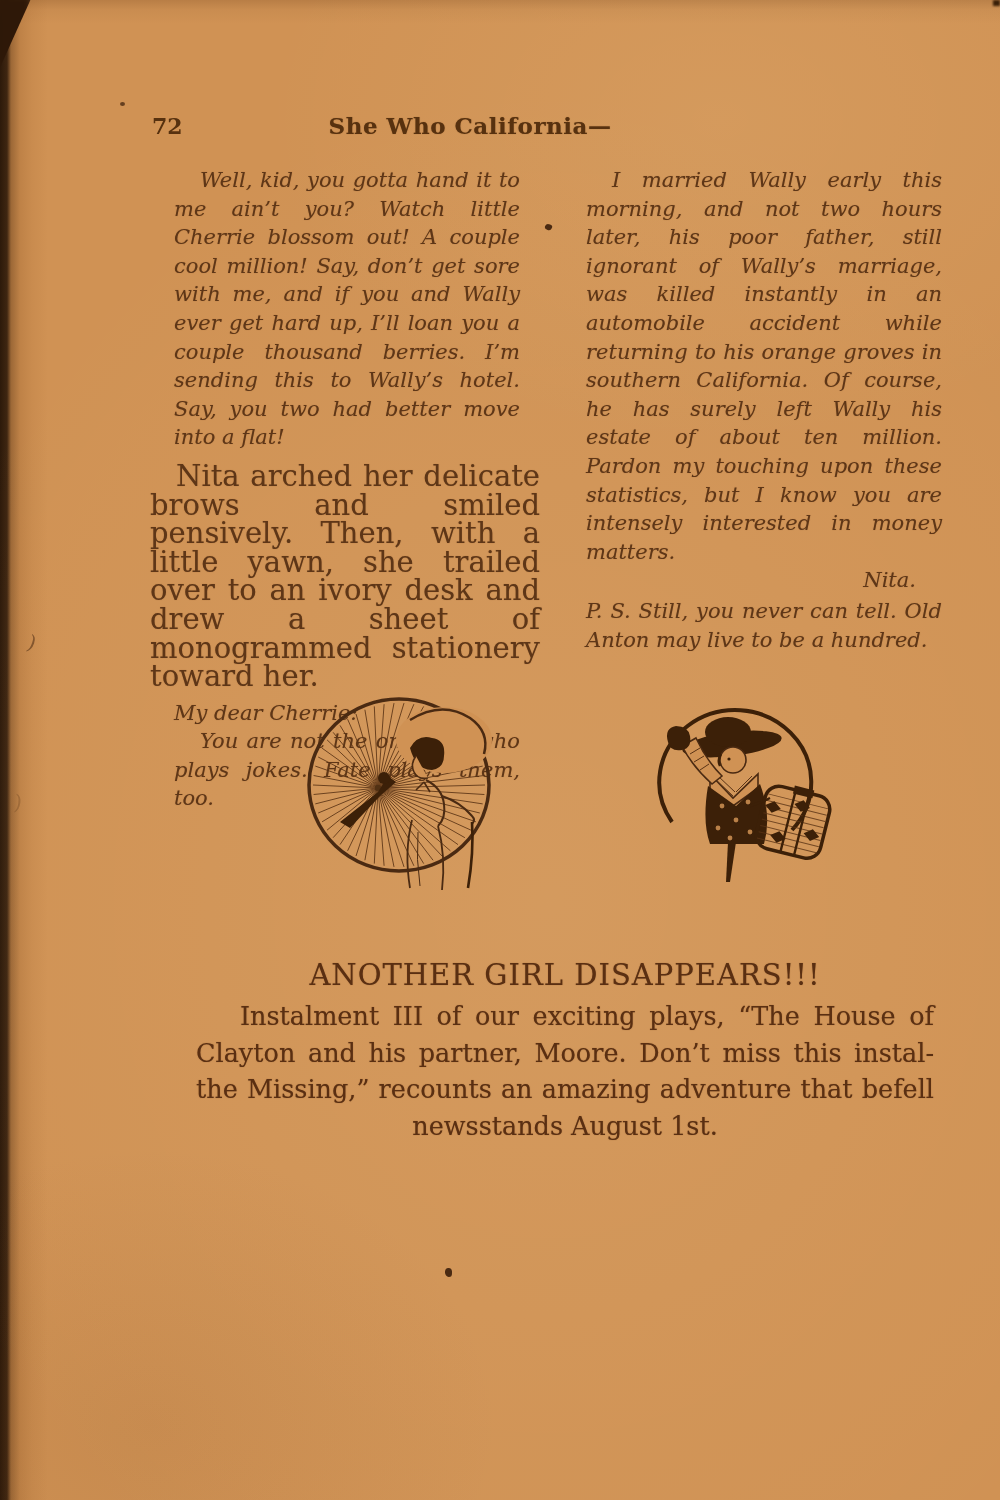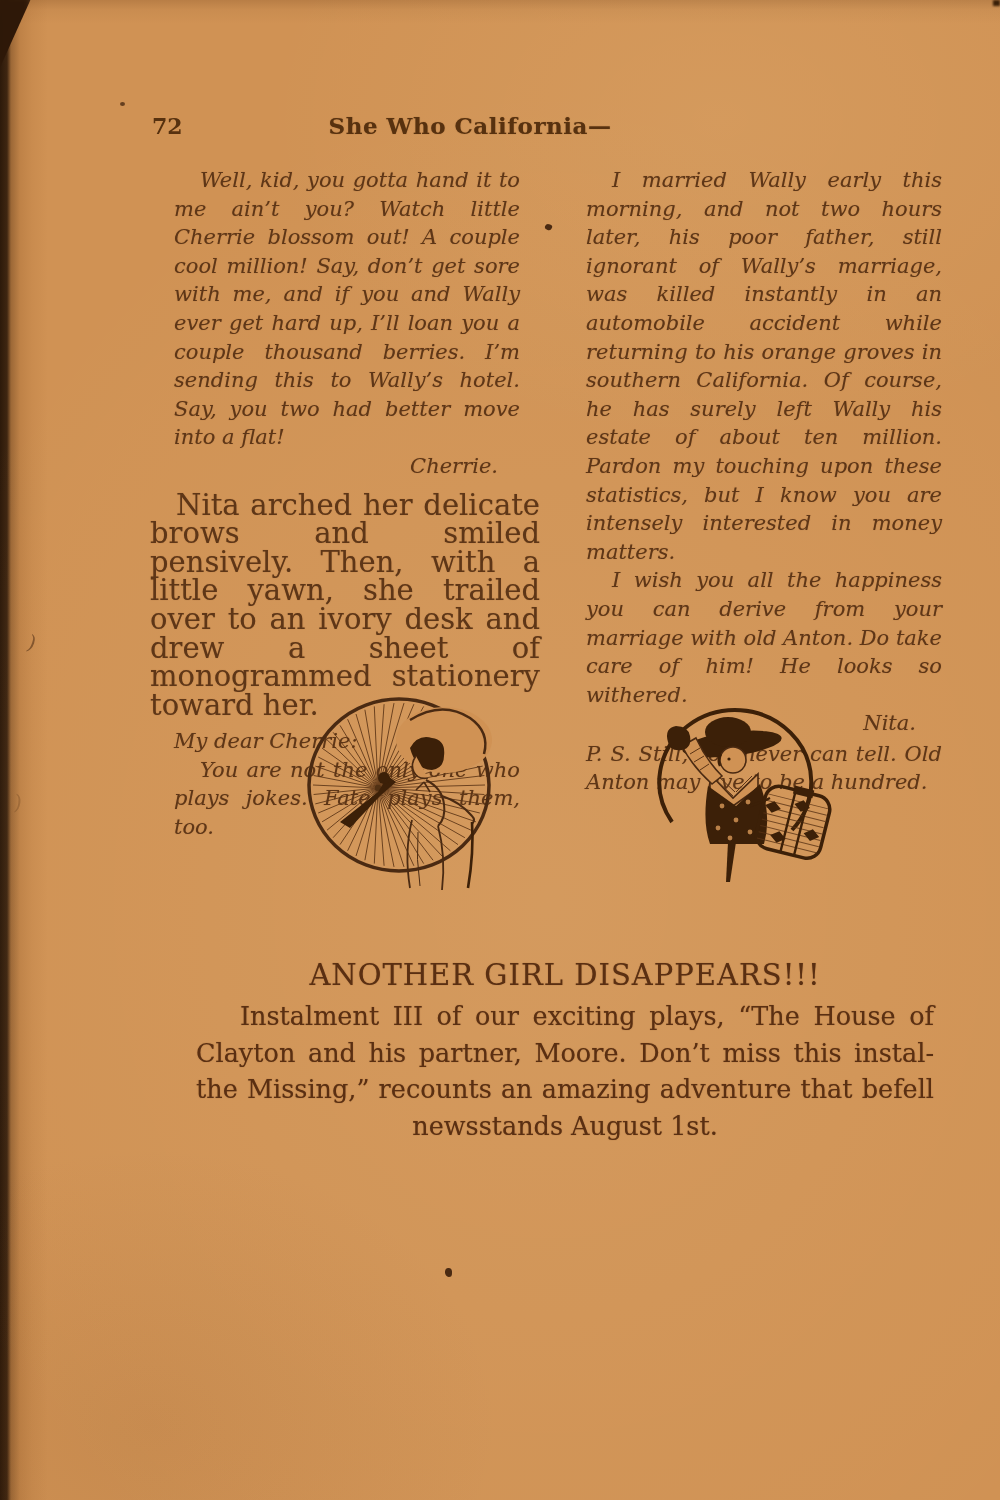--- a/index.html
+++ b/index.html
@@ -74,33 +74,31 @@
   <div class="speckle" style="left:120px;top:102px;width:5px;height:4px;opacity:.8;"></div>
   <div class="stray" style="left:28px;top:630px;transform:rotate(8deg);">)</div>
   <div class="stray" style="left:14px;top:790px;transform:rotate(-4deg);opacity:.45;">)</div>
 
   <div class="page-number">72</div>
   <div class="running-head">She Who California—</div>
 
   <div class="col col-left">
     <div class="letter">
       <p class="jp indent">Well, kid, you gotta hand it to me ain’t you?  Watch little Cherrie blossom out!  A couple cool million!  Say, don’t get sore with me, and if you and Wally ever get hard up, I’ll loan you a couple thousand berries. I’m sending this to Wally’s hotel.  Say, you two had better move into a flat!</p>
-      <p class="sig sig-cherrie">Cherrie.</p>
     </div>
     <p class="jp indent narration">Nita arched her delicate brows and smiled pensively.  Then, with a little yawn, she trailed over to an ivory desk and drew a sheet of monogrammed stationery toward her.</p>
     <div class="letter">
       <p class="jp">My dear Cherrie:</p>
       <p class="jp indent">You are not the only one who plays jokes.  Fate plays them, too.</p>
     </div>
   </div>
 
   <div class="col col-right">
     <div class="letter">
       <p class="jp indent">I married Wally early this morning, and not two hours later, his poor father, still ignorant of Wally’s marriage, was killed instantly in an automobile accident while returning to his orange groves in southern California.  Of course, he has surely left Wally his estate of about ten million.  Pardon my touching upon these statistics, but I know you are intensely interested in money matters.</p>
-      <p class="jp indent">I wish you all the happiness you can derive from your marriage with old Anton.  Do take care of him! He looks so withered.</p>
       <p class="sig sig-nita">Nita.</p>
       <p class="jp ps">P. S.   Still, you never can tell.  Old Anton may live to be a hundred.</p>
     </div>
   </div>
 
   <div class="illus illus-left">
     <svg width="220" height="200" viewBox="0 0 220 200">
       <ellipse cx="107" cy="93" rx="90" ry="86" fill="none" stroke="#4a2a12" stroke-width="3.5"></ellipse>
       <g opacity="0.85">
           <line x1="86" y1="96" x2="193.0" y2="93.0"></line>

